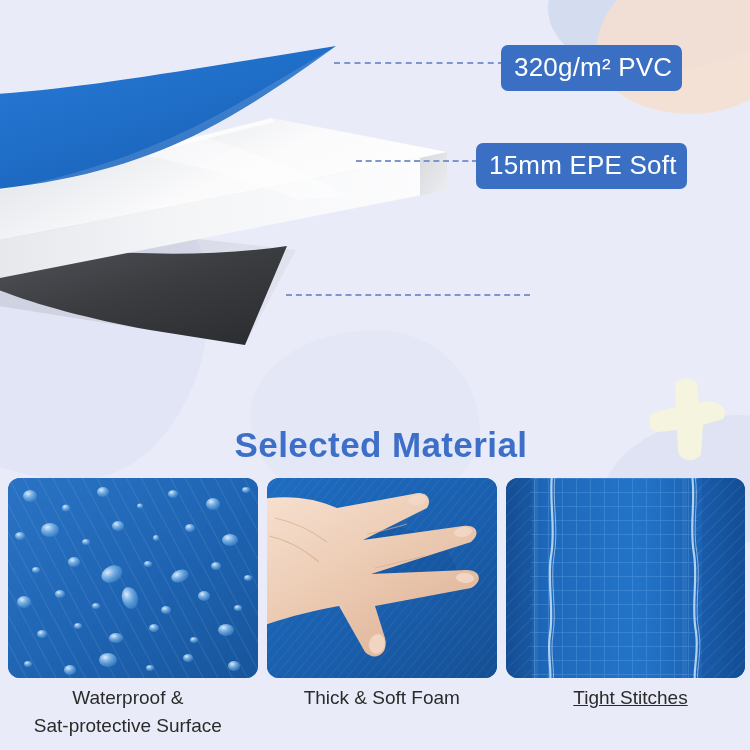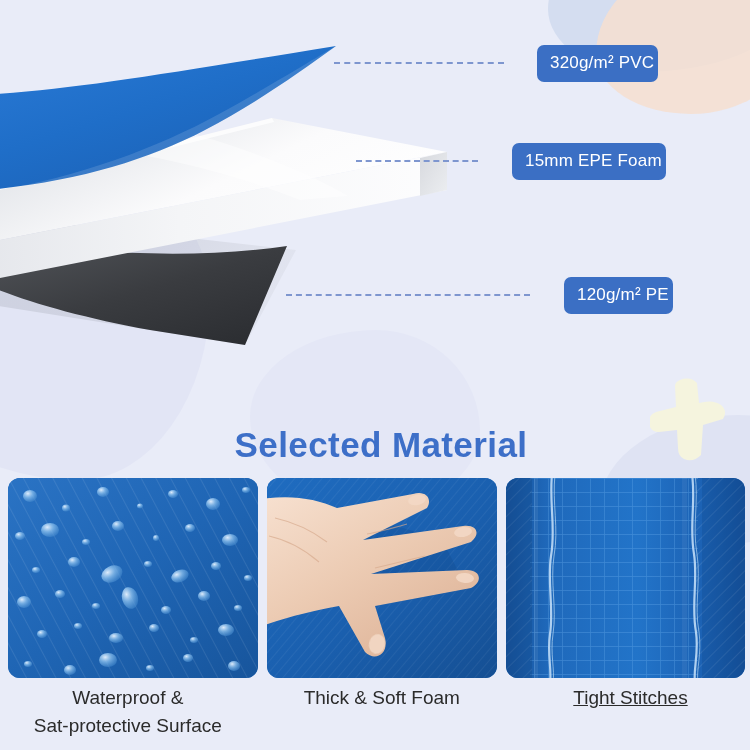--- a/index.html
+++ b/index.html
@@ -86,26 +86,25 @@
   }
   .leader-1 { left: 334px; top: 62px;  width: 170px; }
   .leader-2 { left: 356px; top: 160px; width: 122px; }
   .leader-3 { left: 286px; top: 294px; width: 244px; }
 
   .badge {
     position: absolute;
     background: #3b6fc4;
     color: #ffffff;
     border-radius: 7px;
-    font-size: 17px;
+    font-size: 26px;
     line-height: 1;
-    padding: 9px 4px 11px 13px;
+    padding: 9px 10px 11px 13px;
     white-space: nowrap;
     letter-spacing: .2px;
-    margin-left: 36px;
   }
   .badge-1 { left: 501px; top: 45px; }
   .badge-2 { left: 476px; top: 143px; }
   .badge-3 { left: 528px; top: 277px; }
 
   
   .section-title {
     position: absolute;
     left: 6px; top: 425px;
     width: 750px;
@@ -222,22 +221,21 @@
       <path d="M336 46 C 300 72, 255 104, 205 130 C 150 159, 84 180, 6 189
                C 96 172, 170 142, 230 108 C 280 80, 312 60, 336 46 Z" fill="#ffffff" opacity="0.13"></path>
     </g>
   </svg>
 
   <div class="leader leader-1"></div>
   <div class="leader leader-2"></div>
   <div class="leader leader-3"></div>
 
   <div class="badge badge-1">320g/m² PVC</div>
-  <div class="badge badge-2">15mm EPE Foam</div>
-  <div class="badge badge-3">120g/m² PE</div>
+  <div class="badge badge-2">15mm EPE Soft</div>
 
   <div class="section-title">Selected Material</div>
 
   <div class="tiles">
 
     <div class="tile tile-1">
       <svg viewBox="0 0 250 200" preserveAspectRatio="none">
         <defs>
           <linearGradient id="wfab" x1="0" y1="0" x2="1" y2="1">
             <stop offset="0%" stop-color="#2a73c4"></stop>

